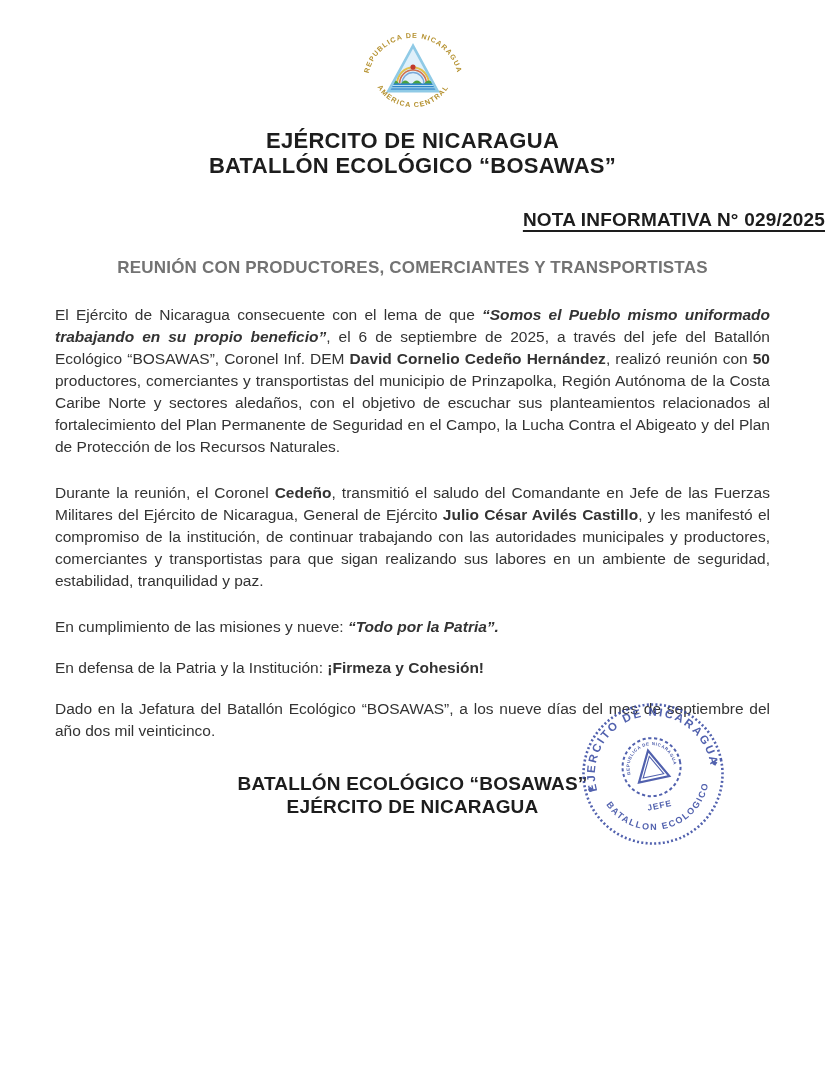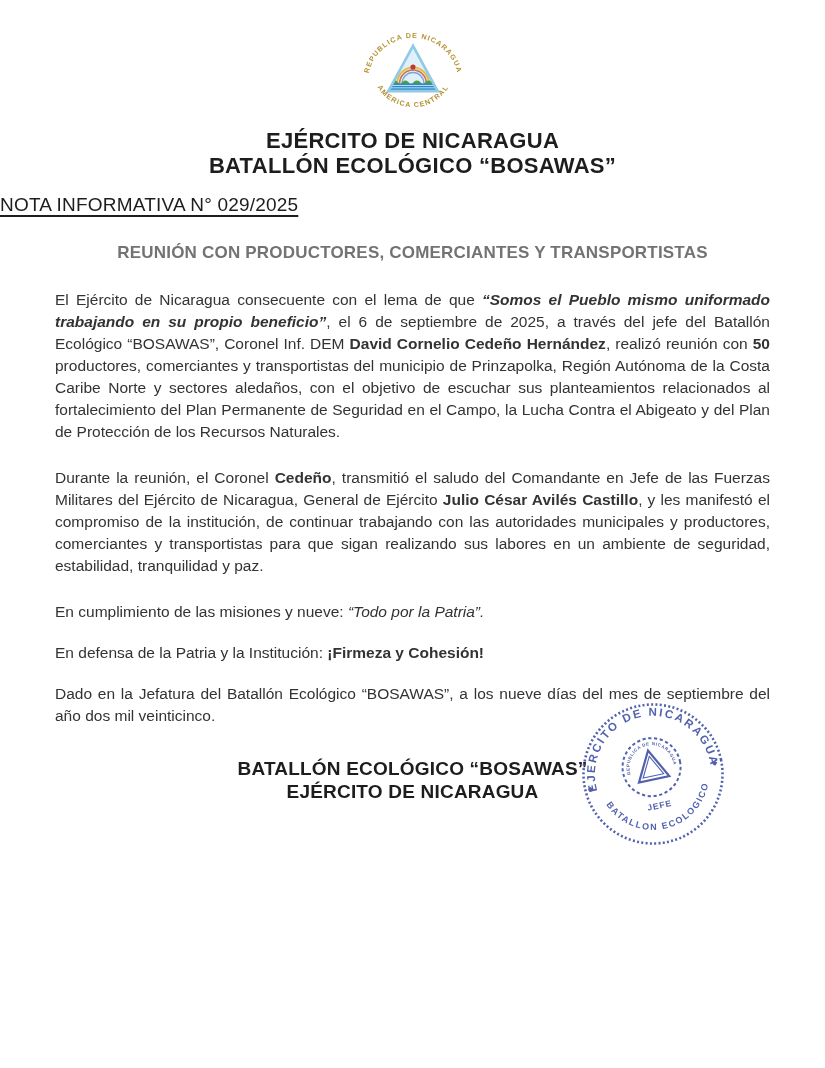--- a/index.html
+++ b/index.html
@@ -9,21 +9,21 @@
     position:relative;
   }
   .page{position:relative;width:825px;height:1068px;background:#fff;}
   .emblem-wrap{display:flex;justify-content:center;padding-top:26px;}
   .emblem-wrap svg{width:136px;height:94px;}
   .hdr{ text-align:center;margin-top:8px; }
   .hdr-line{
     font-size:22px;font-weight:bold;color:#1d1d1d;line-height:25px;letter-spacing:.3px;
   }
   .nota{
-    text-align:left;margin-top:16px;font-size:19px;font-weight:normal;color:#1d1d1d;
+    text-align:right;margin-top:31px;font-size:19px;font-weight:bold;color:#1d1d1d;
     text-decoration:underline;text-underline-offset:4px;text-decoration-thickness:2px;
     letter-spacing:.2px;
   }
   .subject{
     text-align:center;margin-top:27px;font-size:17px;font-weight:bold;color:#737373;
     letter-spacing:.2px;
   }
   main{margin:26px 55px 0 55px;}
   .para{
     font-size:15.5px;line-height:22px;text-align:justify;color:#333333;
@@ -79,21 +79,21 @@
     <div class="hdr-line">EJÉRCITO DE NICARAGUA</div>
     <div class="hdr-line">BATALLÓN ECOLÓGICO “BOSAWAS”</div>
     <div class="nota">NOTA INFORMATIVA N° 029/2025</div>
     <div class="subject">REUNIÓN CON PRODUCTORES, COMERCIANTES Y TRANSPORTISTAS</div>
   </header>
 
   <main>
     <div id="paragraph-container">
         <p class="para"><span>El Ejército de Nicaragua consecuente con el lema de que </span><span style="font-weight: bold; font-style: italic;">“Somos el Pueblo mismo uniformado trabajando en su propio beneficio”</span><span>, el 6 de septiembre de 2025, a través del jefe del Batallón Ecológico “BOSAWAS”, Coronel Inf. DEM </span><span style="font-weight: bold;">David Cornelio Cedeño Hernández</span><span>, realizó reunión con </span><span style="font-weight: bold;">50</span><span> productores, comerciantes y transportistas del municipio de Prinzapolka, Región Autónoma de la Costa Caribe Norte y sectores aledaños, con el objetivo de escuchar sus planteamientos relacionados al fortalecimiento del Plan Permanente de Seguridad en el Campo, la Lucha Contra el Abigeato y del Plan de Protección de los Recursos Naturales.</span></p>
         <p class="para"><span>Durante la reunión, el Coronel </span><span style="font-weight: bold;">Cedeño</span><span>, transmitió el saludo del Comandante en Jefe de las Fuerzas Militares del Ejército de Nicaragua, General de Ejército </span><span style="font-weight: bold;">Julio César Avilés Castillo</span><span>, y les manifestó el compromiso de la institución, de continuar trabajando con las autoridades municipales y productores, comerciantes y transportistas para que sigan realizando sus labores en un ambiente de seguridad, estabilidad, tranquilidad y paz.</span></p>
-        <p class="para single"><span>En cumplimiento de las misiones y nueve: </span><span style="font-weight: normal; font-style: italic;">“Todo por la Patria”.</span></p>
+        <p class="para single"><span>En cumplimiento de las misiones y nueve: </span><span style="font-weight: bold; font-style: italic;">“Todo por la Patria”.</span></p>
         <p class="para single"><span>En defensa de la Patria y la Institución: </span><span style="font-weight: bold; ">¡Firmeza y Cohesión!</span></p>
         <p class="para last"><span>Dado en la Jefatura del Batallón Ecológico “BOSAWAS”, a los nueve días del mes de septiembre del año dos mil veinticinco.</span></p>
       </div>
   </main>
 
   <footer>
     <div class="ftr-line">BATALLÓN ECOLÓGICO “BOSAWAS”</div>
     <div class="ftr-line">EJÉRCITO DE NICARAGUA</div>
   </footer>
 

